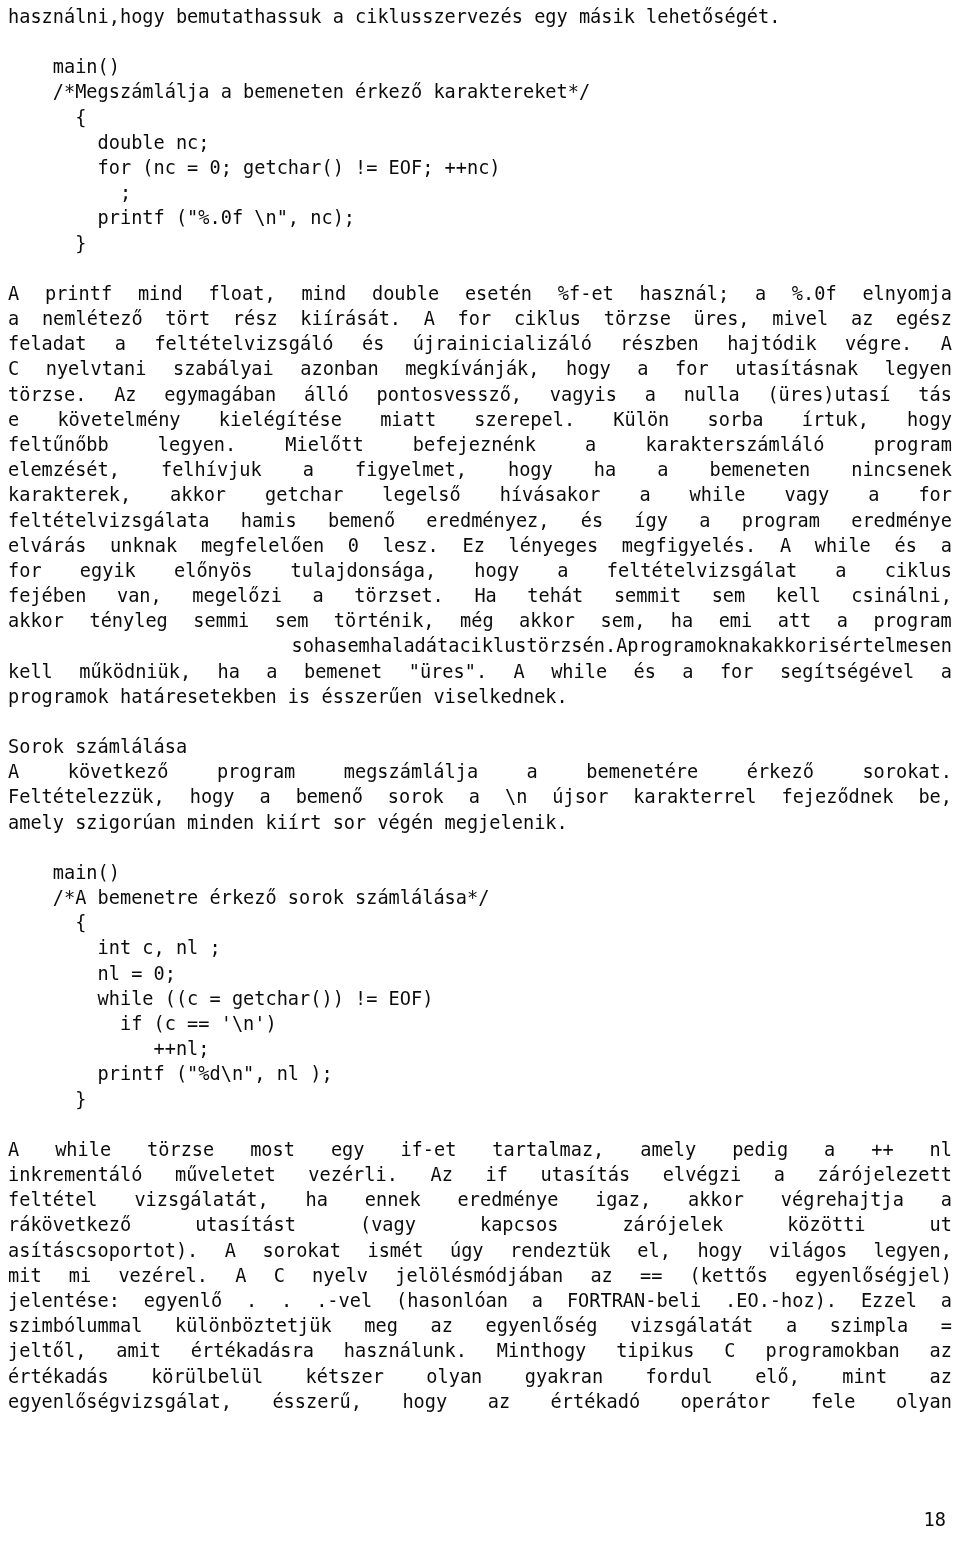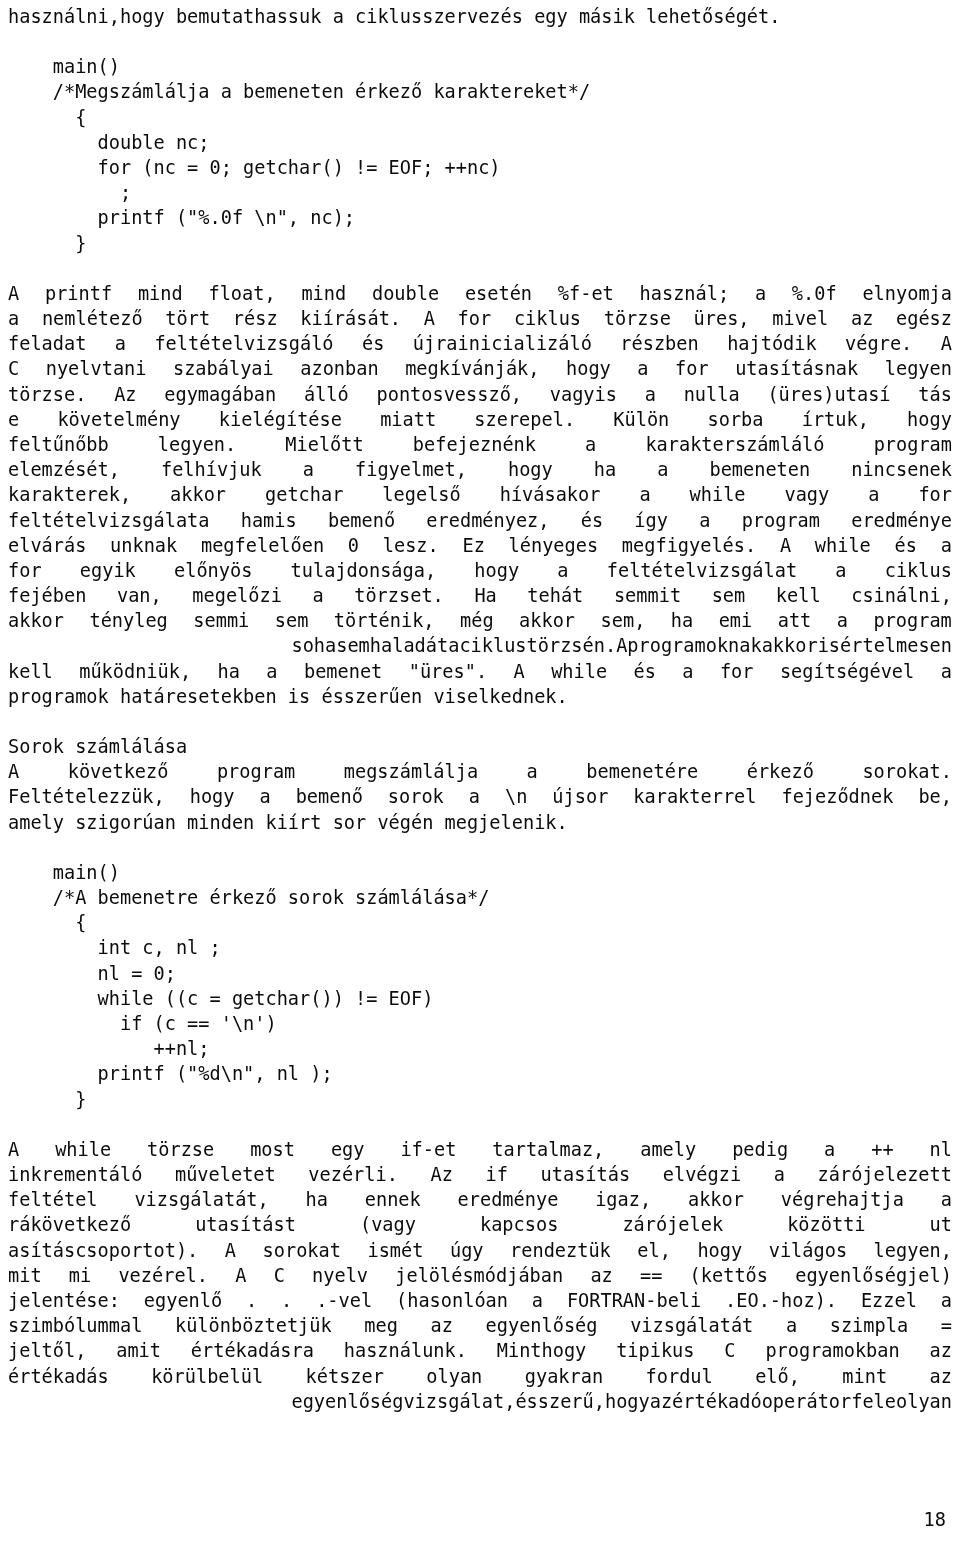--- a/index.html
+++ b/index.html
@@ -446,21 +446,21 @@
           <span>értékadás</span>
           <span>körülbelül</span>
           <span>kétszer</span>
           <span>olyan</span>
           <span>gyakran</span>
           <span>fordul</span>
           <span>elő,</span>
           <span>mint</span>
           <span>az</span>
         </div>
-        <div class="jline" style="display: flex; justify-content: flex-end; align-items: baseline; margin-left: 45px;">
+        <div class="jline" style="display: flex; justify-content: space-between; align-items: baseline;">
           <span>egyenlőségvizsgálat,</span>
           <span>ésszerű,</span>
           <span>hogy</span>
           <span>az</span>
           <span>értékadó</span>
           <span>operátor</span>
           <span>fele</span>
           <span>olyan</span>
         </div>
       </div>

